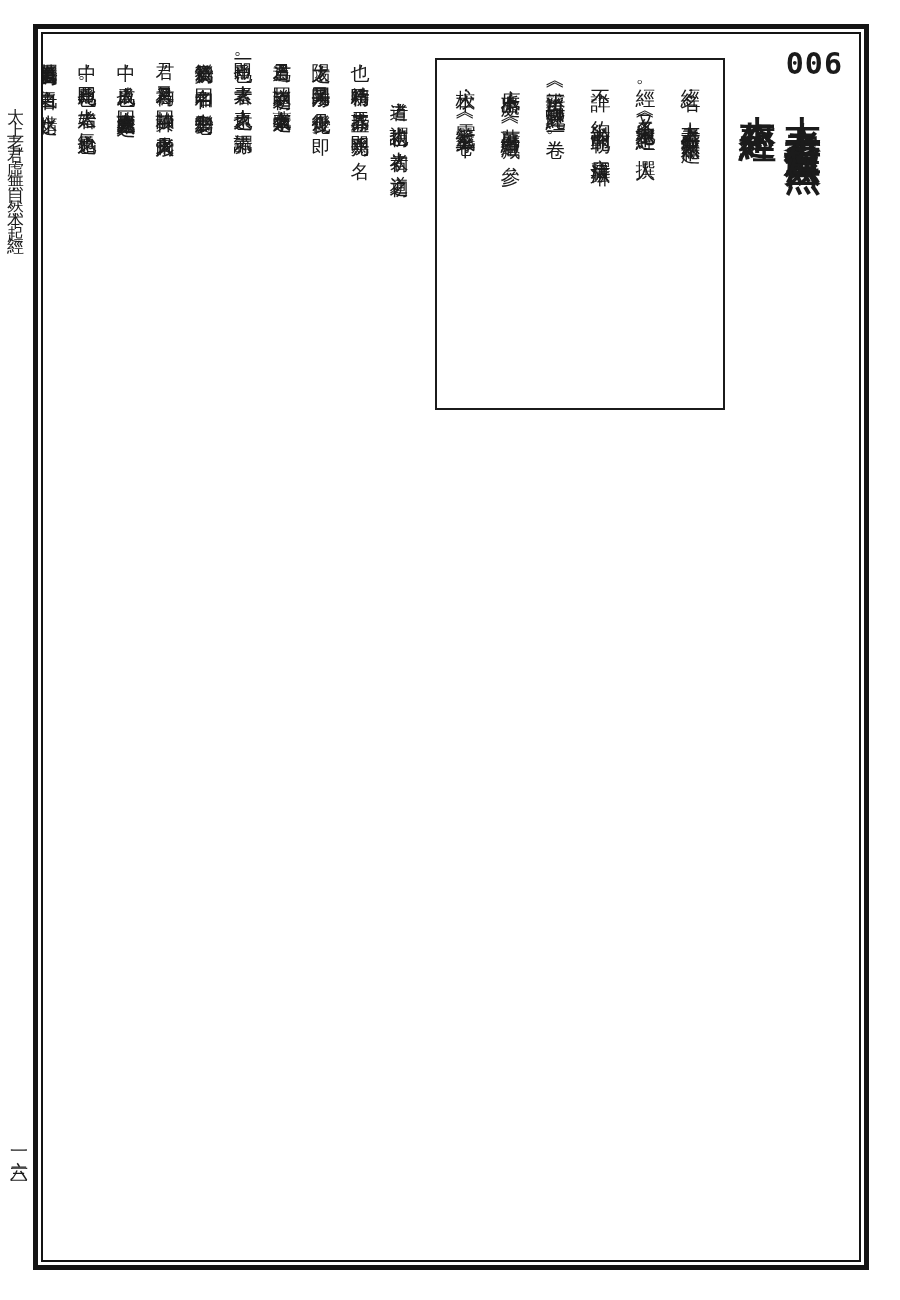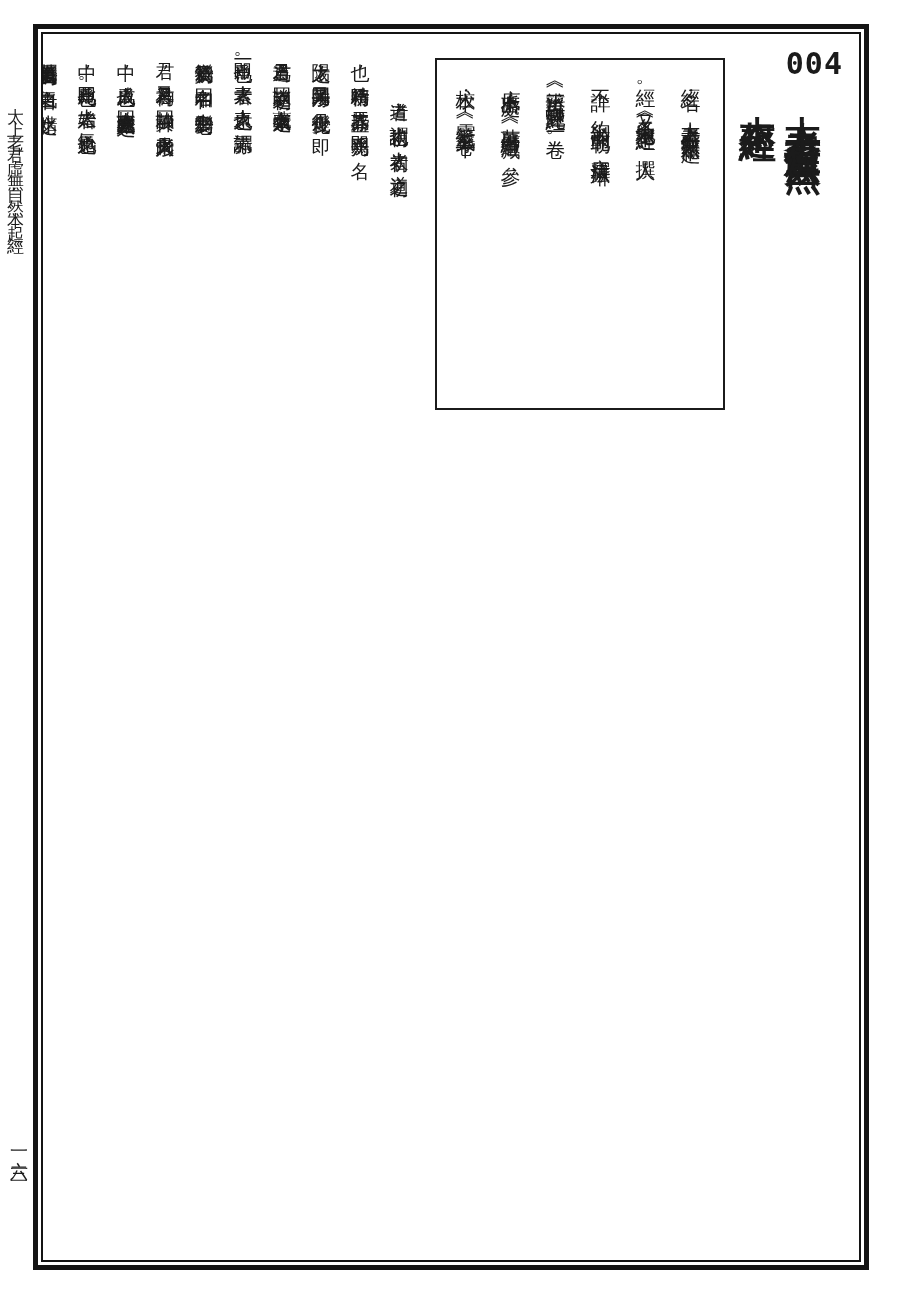--- a/index.html
+++ b/index.html
@@ -64,21 +64,21 @@
 <body>
 
 <div class="margin-title">太上老君虛無自然本起經</div>
 <div class="folio">一六三</div>
 
 <div class="frame-outer">
   <div class="frame-inner">
 
     <div class="sec1">
       <div class="title-zone">
-        <div class="pagenum">004</div>
+        <div class="pagenum">006</div>
         <div class="big-title">
             <div class="btcol">太上老君虛無自然</div>
             <div class="btcol">本起經</div>
           </div>
       </div>
       <div class="box-zone">
         <div class="colophon-box">
             <div class="col">經名:太上老君虛無自然本起</div>
             <div class="col">經。又名《天地本起經》。撰人</div>
             <div class="col">不詳,約出於南北朝。唐釋法琳</div>

